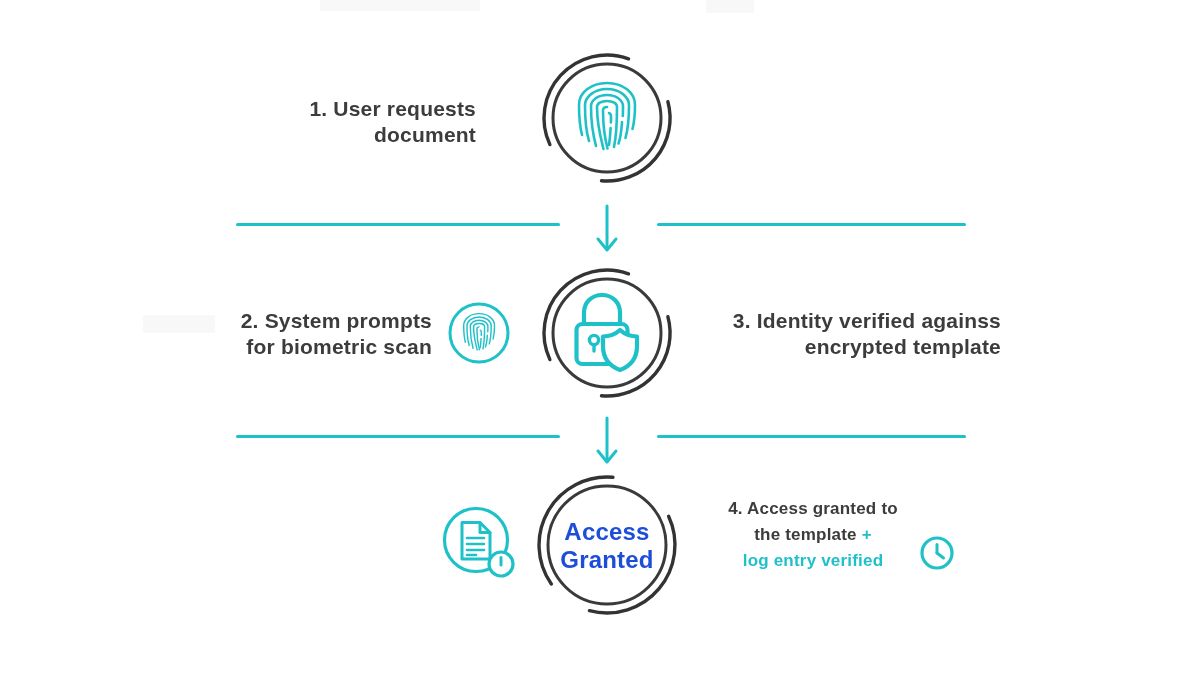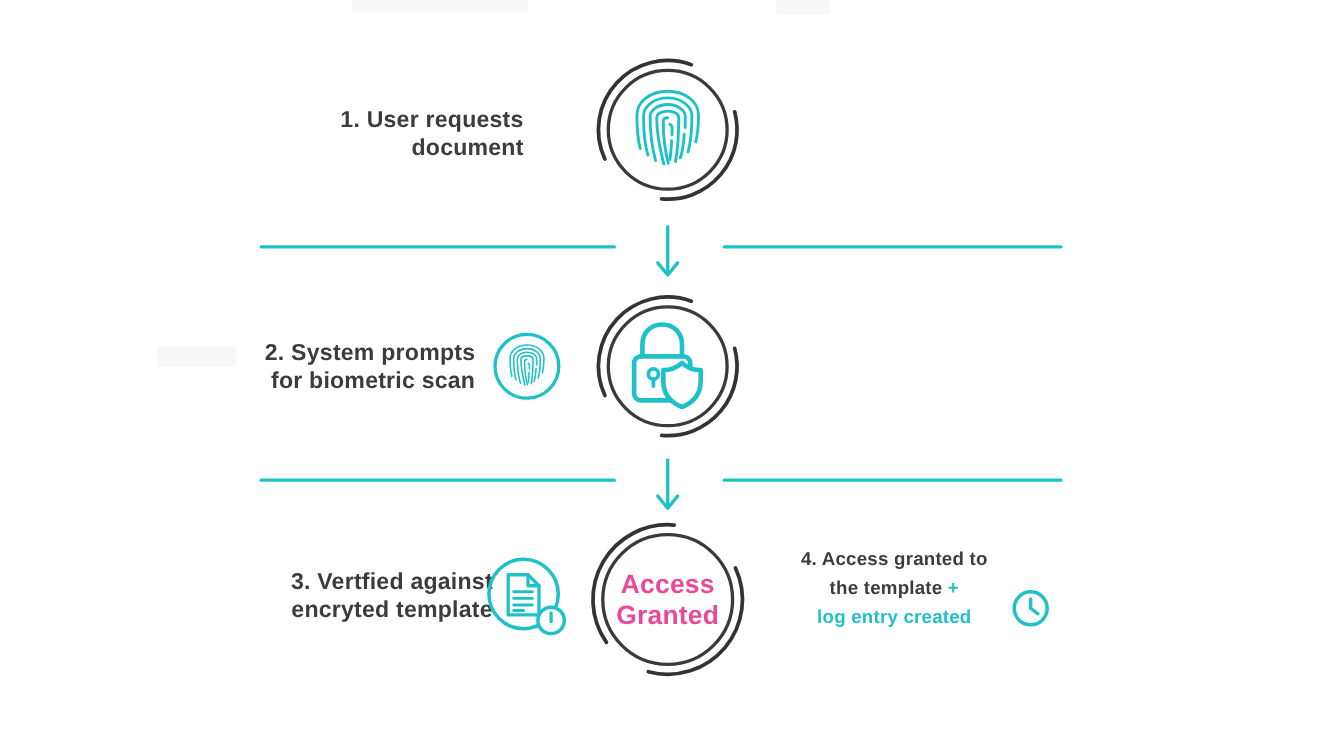--- a/index.html
+++ b/index.html
@@ -11,21 +11,21 @@
   .step-label{
     position:absolute;font-weight:bold;font-size:21px;line-height:26px;
     color:#3c3c3c;white-space:pre-line;letter-spacing:0.2px;
   }
   .align-right{text-align:right;}
   .align-center{text-align:right;}
   .divider{position:absolute;height:3px;background:#1fc1c9;border-radius:2px;}
   .svg-abs{position:absolute;display:block;}
   .access-label{
     position:absolute;font-weight:bold;font-size:24px;line-height:28px;
-    color:#ec4899;text-align:center;white-space:pre-line;letter-spacing:0.2px;
+    color:#1d4ed8;text-align:center;white-space:pre-line;letter-spacing:0.2px;
   }
   .step4-block{
     position:absolute;font-weight:bold;font-size:17px;line-height:26px;
     color:#3c3c3c;text-align:center;letter-spacing:0.2px;
   }
   .teal-text{color:#1fc1c9;}
   .dark-stroke{stroke:#3a3a3a;fill:none;stroke-width:3;}
   .dark-arc{stroke:#333333;fill:none;stroke-width:3.4;stroke-linecap:round;}
   .teal-stroke{stroke:#1fc1c9;fill:none;stroke-linecap:round;stroke-linejoin:round;}
 </style>
@@ -84,30 +84,30 @@
     <path class="dark-arc" d="M140.9,63.7 A63,63 0 0 1 74.5,142.8"></path>
     <g transform="translate(27,31)">
       <path class="teal-stroke" stroke-width="4.2" d="M30,40 L30,29 C30,18.5 37.5,11 48,11 C58.5,11 66,18.5 66,29 L66,40"></path>
       <rect class="teal-stroke" stroke-width="4.2" x="22.5" y="40" width="51" height="40" rx="6"></rect>
       <circle class="teal-stroke" stroke-width="3.4" cx="40" cy="56" r="4.6"></circle>
       <path class="teal-stroke" stroke-width="3.4" d="M40,61 L40,67"></path>
       <path d="M66,46 C61,50.5 54.5,52.5 49,52.5 L49,62 C49,73 54,81.5 66,86 C78,81.5 83,73 83,62 L83,52.5 C77.5,52.5 71,50.5 66,46 Z" fill="#ffffff" stroke="#1fc1c9" stroke-width="4.2" stroke-linejoin="round"></path>
     </g>
   </svg>
 
+  <div class="step-label align-center" style="left:701px;top:308px;width:300px">3. Identity verified againss
+encrypted template</div>
 
   <div class="divider" style="left:236px;top:435px;width:324px"></div>
   <div class="divider" style="left:657px;top:435px;width:309px"></div>
   <svg class="svg-abs" style="left:595px;top:416px" width="24" height="50" viewBox="0 0 24 50">
     <path class="teal-stroke" stroke-width="3" d="M12,2 L12,44"></path>
     <path class="teal-stroke" stroke-width="3" d="M3,35 L12,46 L21,35"></path>
   </svg>
 
-  <div class="step-label align-center" style="left:238px;top:516px;width:210px">3. Vertfied against
-encryted template</div>
 
   <svg class="svg-abs" style="left:438px;top:502px" width="84" height="84" viewBox="0 0 84 84">
     <circle class="teal-stroke" stroke-width="3.2" cx="38" cy="38" r="31.5"></circle>
     <path d="M24,20.5 L42,20.5 L52,30.5 L52,57 L24,57 Z" fill="#ffffff" stroke="#1fc1c9" stroke-width="3" stroke-linejoin="round"></path>
     <path class="teal-stroke" stroke-width="3" d="M42,20.5 L42,30.5 L52,30.5"></path>
     <path class="teal-stroke" stroke-width="2.6" d="M29,36 L46,36"></path>
     <path class="teal-stroke" stroke-width="2.6" d="M29,42 L46,42"></path>
     <path class="teal-stroke" stroke-width="2.6" d="M29,48 L46,48"></path>
     <path class="teal-stroke" stroke-width="2.6" d="M29,53 L38,53"></path>
     <circle cx="63" cy="62" r="12" fill="#ffffff" stroke="#1fc1c9" stroke-width="3.2"></circle>
@@ -121,21 +121,21 @@
   </svg>
   <div class="access-label" style="left:547px;top:518px;width:120px">Access
 Granted</div>
 
   <div class="step4-block" style="left:693px;top:496px;width:240px">
     <div style="display:inline">4. Access granted to</div>
     <br>
     <span>the template</span>
     <span class="teal-text">+</span>
     <br>
-    <span class="teal-text">log entry created</span>
+    <span class="teal-text">log entry verified</span>
   </div>
 
   <svg class="svg-abs" style="left:918px;top:534px" width="38" height="38" viewBox="0 0 38 38">
     <circle class="teal-stroke" stroke-width="3.2" cx="19" cy="19" r="15"></circle>
     <path class="teal-stroke" stroke-width="3" d="M19,19 L19,10.5"></path>
     <path class="teal-stroke" stroke-width="3" d="M19,19 L25.5,24"></path>
   </svg>
 
 </div>
 

